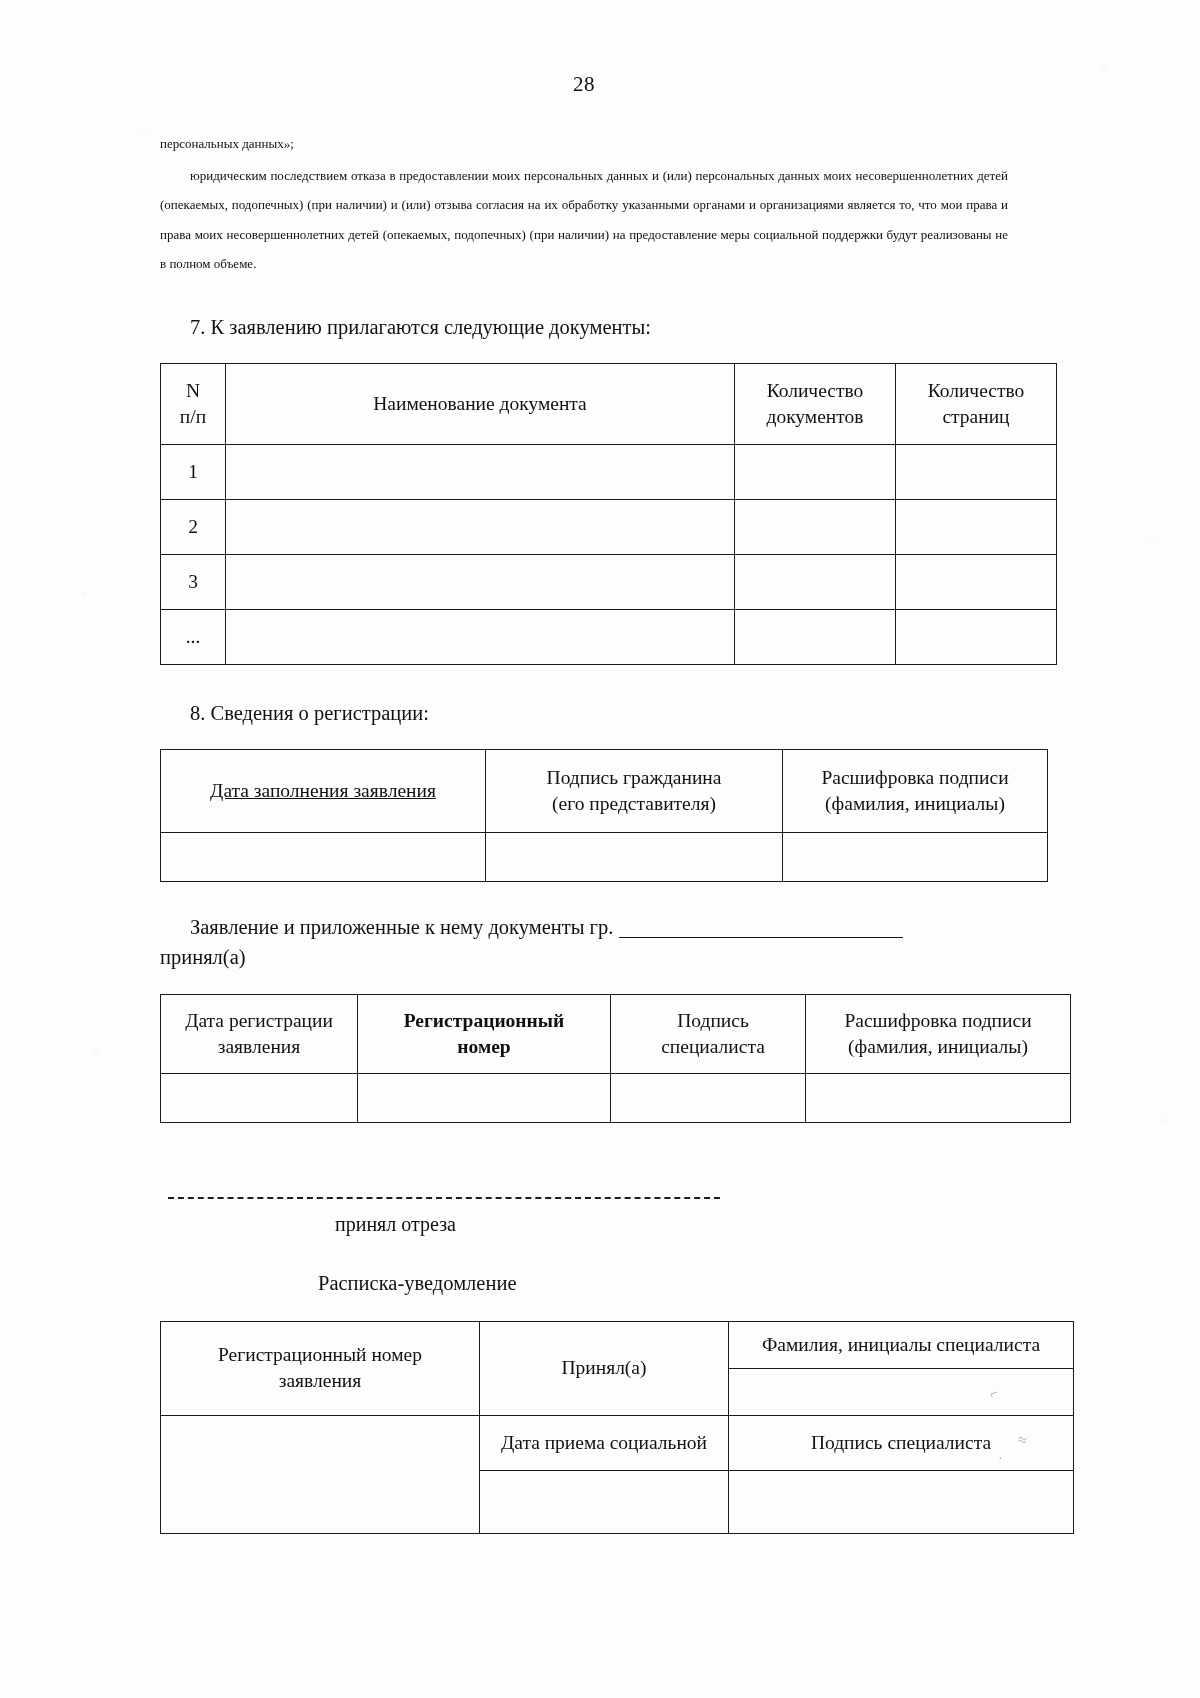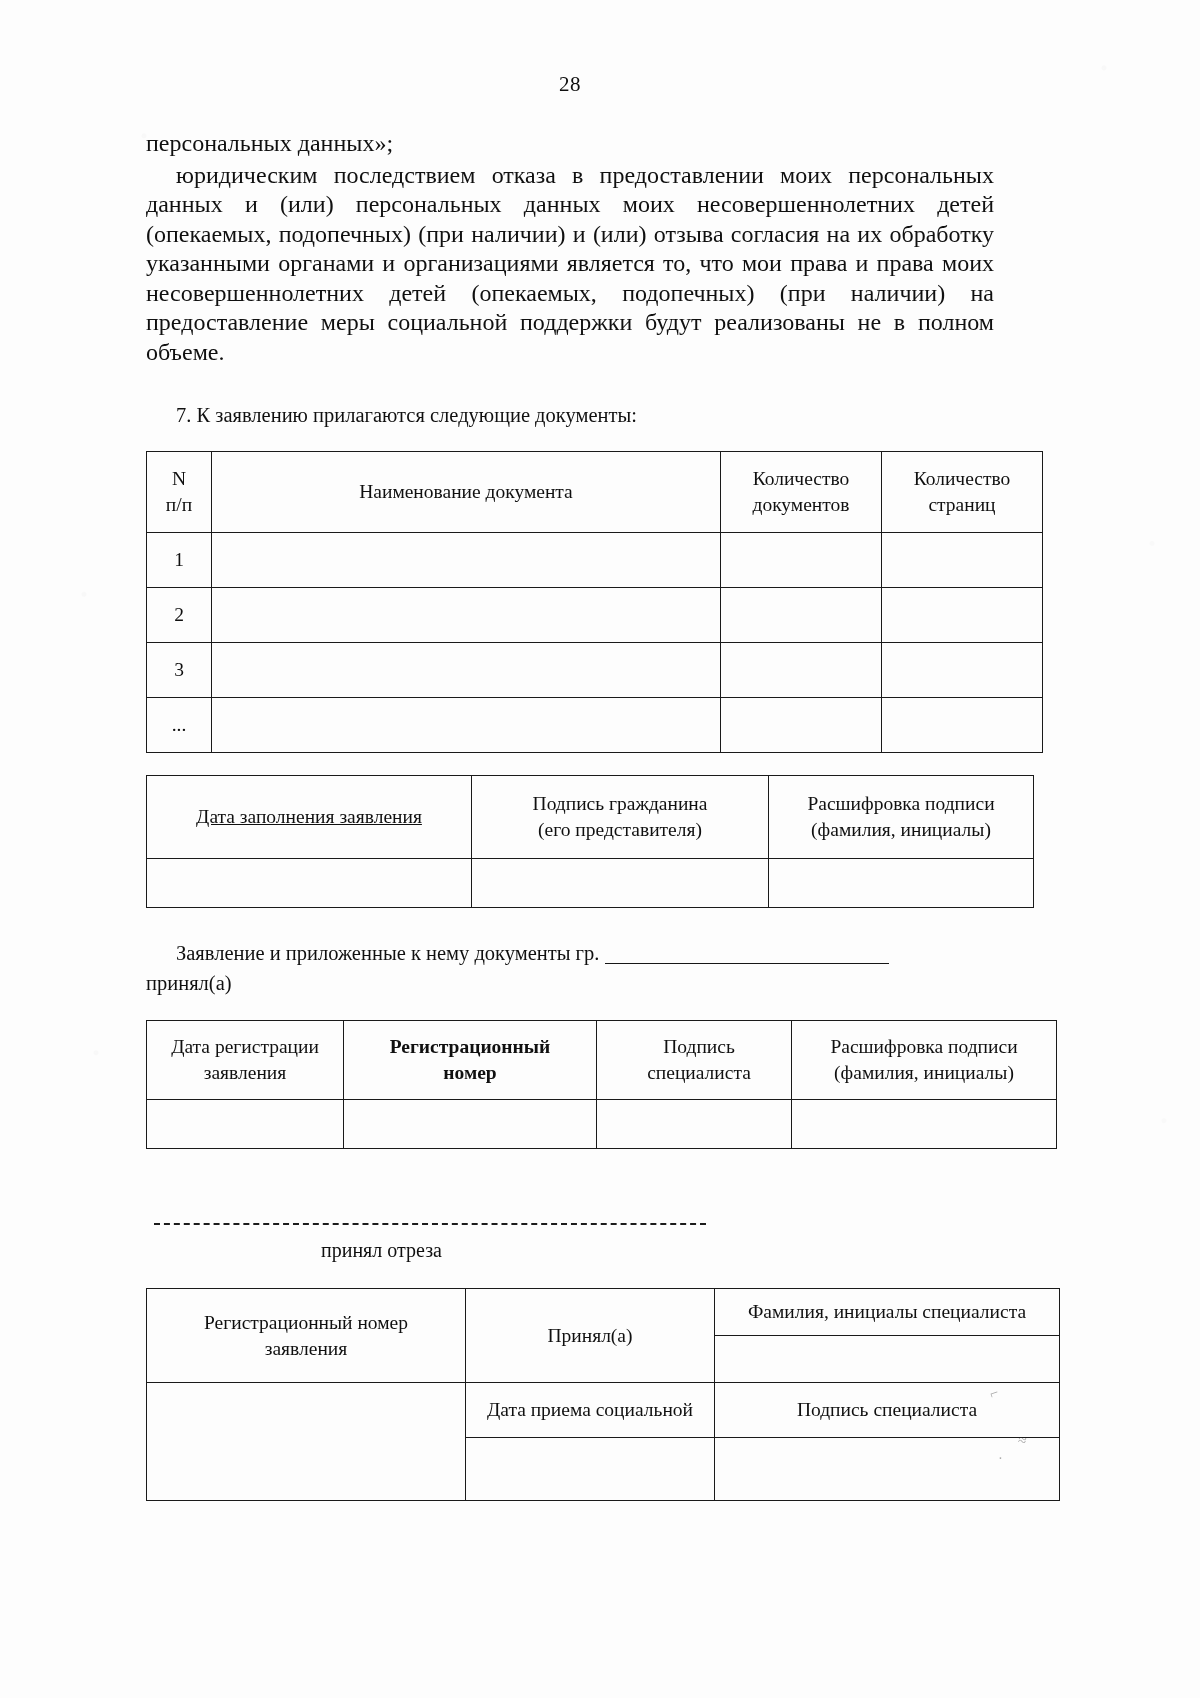--- a/index.html
+++ b/index.html
@@ -30,35 +30,35 @@
       radial-gradient(circle at 92% 4%, rgba(0,0,0,0.02) 0 2px, transparent 3px),
       radial-gradient(circle at 7% 35%, rgba(0,0,0,0.02) 0 2px, transparent 3px),
       radial-gradient(circle at 96% 32%, rgba(0,0,0,0.015) 0 2px, transparent 3px),
       radial-gradient(circle at 8% 62%, rgba(0,0,0,0.02) 0 2px, transparent 3px),
       radial-gradient(circle at 97% 66%, rgba(0,0,0,0.015) 0 2px, transparent 3px);
     pointer-events: none;
   }
 
   .content {
     position: absolute;
-    left: 146px;
+    left: 160px;
     top: 0;
     width: 848px;
   }
 
   .page-number {
     text-align: center;
     font-size: 21px;
     margin-top: 72px;
     letter-spacing: 0.5px;
   }
 
   .body-text {
     margin-top: 32px;
-    font-size: 24px;
+    font-size: 13px;
     line-height: 29.5px;
     text-align: justify;
   }
   .body-text .lead {
     display: block;
   }
   .body-text .para {
     display: block;
     text-indent: 30px;
     margin-top: 2px;
@@ -221,20 +221,21 @@
         </tr>
         <tr>
           <td>...</td>
           <td></td>
           <td></td>
           <td></td>
         </tr>
       </tbody>
     </table>
 
+    <div class="section-head">8. Сведения о регистрации:</div>
 
     <table class="doc-table" id="table-registration">
       <thead>
         <tr>
           <th class="c-date">Дата заполнения заявления</th>
           <th class="c-sign">
             <div>Подпись гражданина</div>
             <div>(его представителя)</div>
           </th>
           <th class="c-decode">
@@ -288,20 +289,21 @@
           <td></td>
         </tr>
       </tbody>
     </table>
 
     <div class="cut-zone">
       <div class="cut-line"></div>
       <div class="cut-label">принял отреза</div>
     </div>
 
+    <div class="receipt-title">Расписка-уведомление</div>
 
     <table class="doc-table" id="table-receipt">
       <tbody>
         <tr>
           <td class="c-regnum r-tall" rowspan="2">
             <div>Регистрационный номер</div>
             <div>заявления</div>
           </td>
           <td class="c-accepted r-tall" rowspan="2">Принял(а)</td>
           <td class="c-spec r-mid">Фамилия, инициалы специалиста</td>

